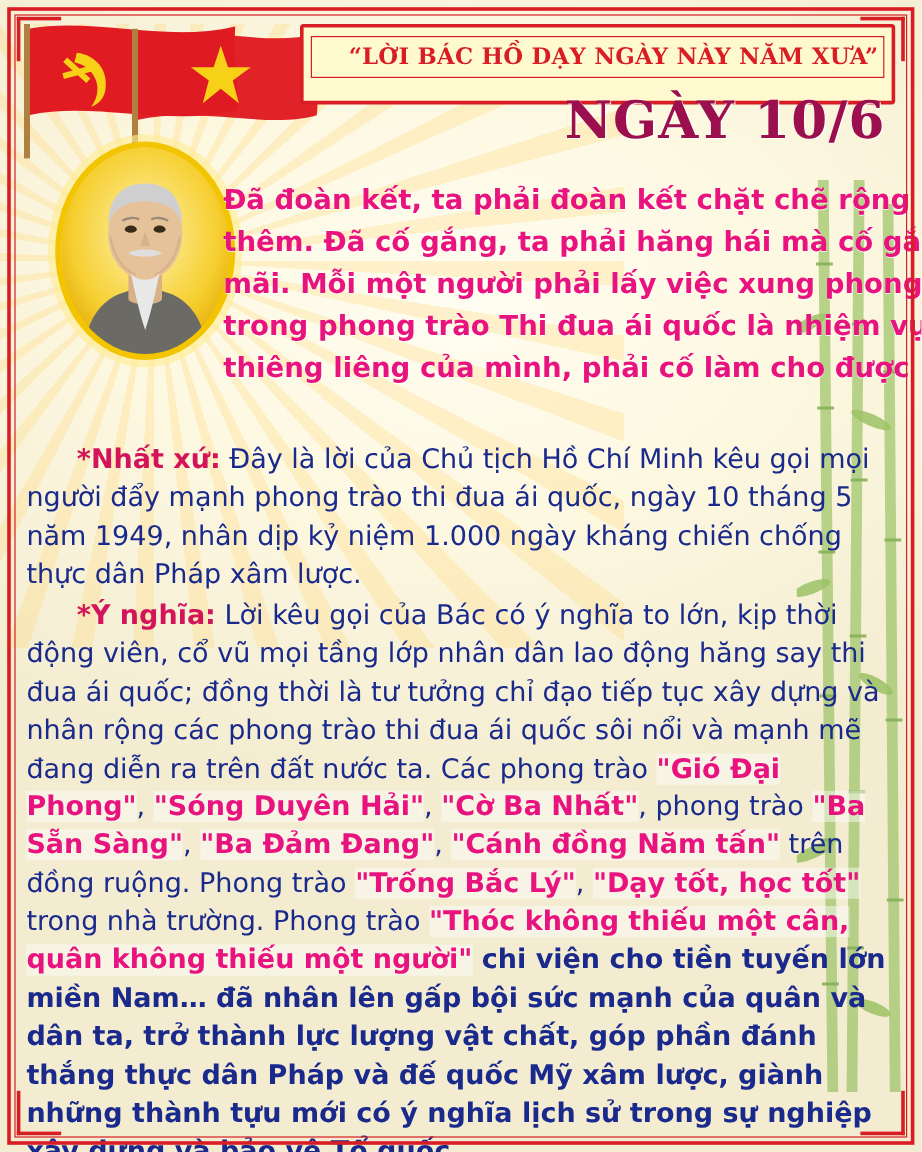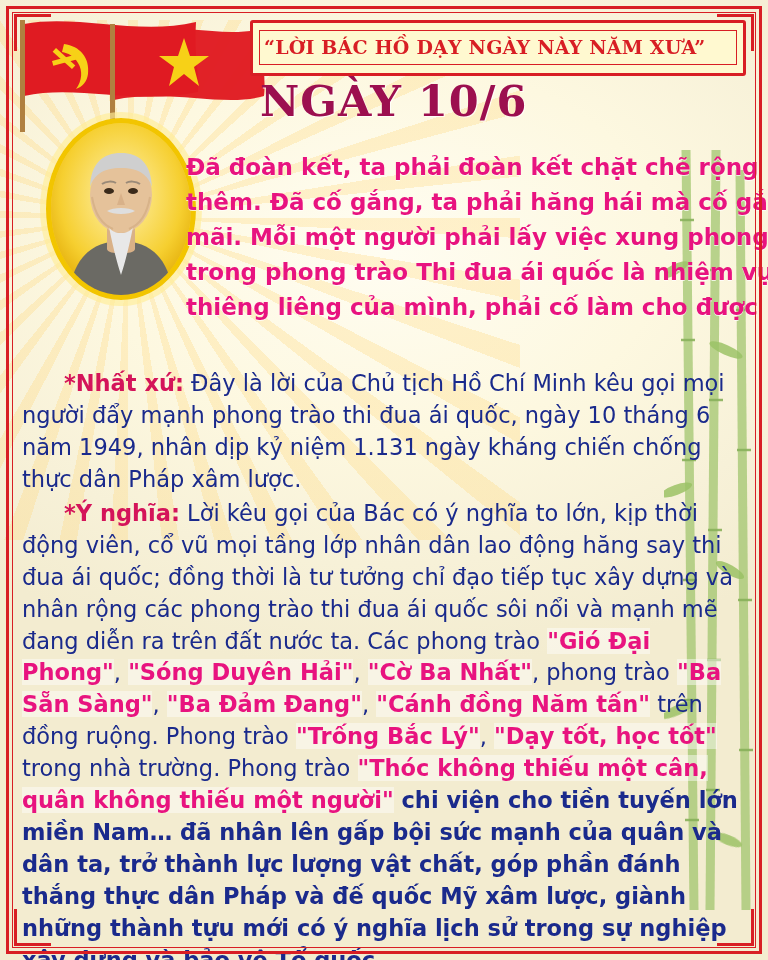--- a/index.html
+++ b/index.html
@@ -99,42 +99,42 @@
   
   .banner {
     position: absolute;
     left: 250px;
     top: 20px;
     width: 496px;
     box-sizing: border-box;
     background: #fff9d0;
     border: 3px solid #d81e24;
     border-radius: 3px;
-    padding: 7px 6px 8px;
-    text-align: left;
+    padding: 7px 6px 19px;
+    text-align: right;
   }
   .banner-inner {
     border: 1px solid #d81e24;
     padding: 5px 4px 6px;
   }
   .banner-text {
     font-family: "DejaVu Serif", serif;
     font-weight: bold;
     font-size: 19px;
     color: #d81e24;
     letter-spacing: .2px;
     white-space: nowrap;
   }
 
   .day-title {
     position: absolute;
     left: 260px;
     top: 76px;
     width: 478px;
-    text-align: left;
+    text-align: right;
     font-family: "DejaVu Serif", serif;
     font-weight: bold;
     font-size: 43px;
     color: #9c0f4f;
     letter-spacing: 1px;
     text-shadow: 1px 1px 0 rgba(255,255,255,.8);
   }
 
   .quote {
     position: absolute;
@@ -276,21 +276,21 @@
 
   <div class="quote">
     <span class="ln">Đã đoàn kết, ta phải đoàn kết chặt chẽ rộng rãi</span>
     <span class="ln">thêm. Đã cố gắng, ta phải hăng hái mà cố gắng</span>
     <span class="ln">mãi. Mỗi một người phải lấy việc xung phong</span>
     <span class="ln">trong phong trào Thi đua ái quốc là nhiệm vụ</span>
     <span class="ln">thiêng liêng của mình, phải cố làm cho được</span>
   </div>
 
   <div class="body-text">
-    <p><span class="hl-red">*Nhất xứ:</span><span> Đây là lời của Chủ tịch Hồ Chí Minh kêu gọi mọi người đẩy mạnh phong trào thi đua ái quốc, ngày 10 tháng 6 năm 1949, nhân dịp kỷ niệm 1.131 ngày kháng chiến chống thực dân Pháp xâm lược.</span></p>
+    <p><span class="hl-red">*Nhất xứ:</span><span> Đây là lời của Chủ tịch Hồ Chí Minh kêu gọi mọi người đẩy mạnh phong trào thi đua ái quốc, ngày 10 tháng 5 năm 1949, nhân dịp kỷ niệm 1.000 ngày kháng chiến chống thực dân Pháp xâm lược.</span></p>
     <p><span class="hl-red">*Ý nghĩa:</span><span>  Lời kêu gọi của Bác có ý nghĩa to lớn, kịp thời động viên, cổ vũ mọi tầng lớp nhân dân lao động hăng say thi đua ái quốc; đồng thời là tư tưởng chỉ đạo tiếp tục xây dựng và nhân rộng các phong trào thi đua ái quốc sôi nổi và mạnh mẽ đang diễn ra trên đất nước ta. Các phong trào  </span><span class="hl-pink">"Gió Đại Phong"</span><span>, </span><span class="hl-pink">"Sóng Duyên Hải"</span><span>, </span><span class="hl-pink">"Cờ Ba Nhất"</span><span>, phong trào </span><span class="hl-pink">"Ba Sẵn Sàng"</span><span>, </span><span class="hl-pink">"Ba Đảm Đang"</span><span>, </span><span class="hl-pink">"Cánh đồng Năm tấn"</span><span> trên đồng ruộng. Phong trào </span><span class="hl-pink">"Trống Bắc Lý"</span><span>, </span><span class="hl-pink">"Dạy tốt, học tốt"</span><span> trong nhà trường. Phong trào </span><span class="hl-pink">"Thóc không thiếu một cân, quân không thiếu một người"</span><span class="strong-blue"> chi viện cho tiền tuyến lớn miền Nam… đã nhân lên gấp bội sức mạnh của quân và dân ta, trở thành lực lượng vật chất, góp phần đánh thắng thực dân Pháp và đế quốc Mỹ xâm lược, giành những thành tựu mới có ý nghĩa lịch sử trong sự nghiệp xây dựng và bảo vệ Tổ quốc.</span></p>
   </div>
 
   <div class="frame-outer"></div>
   <div class="frame-inner"></div>
   <div class="frame-corner fc-tl"></div>
   <div class="frame-corner fc-tr"></div>
   <div class="frame-corner fc-bl"></div>
   <div class="frame-corner fc-br"></div>
 </div>

